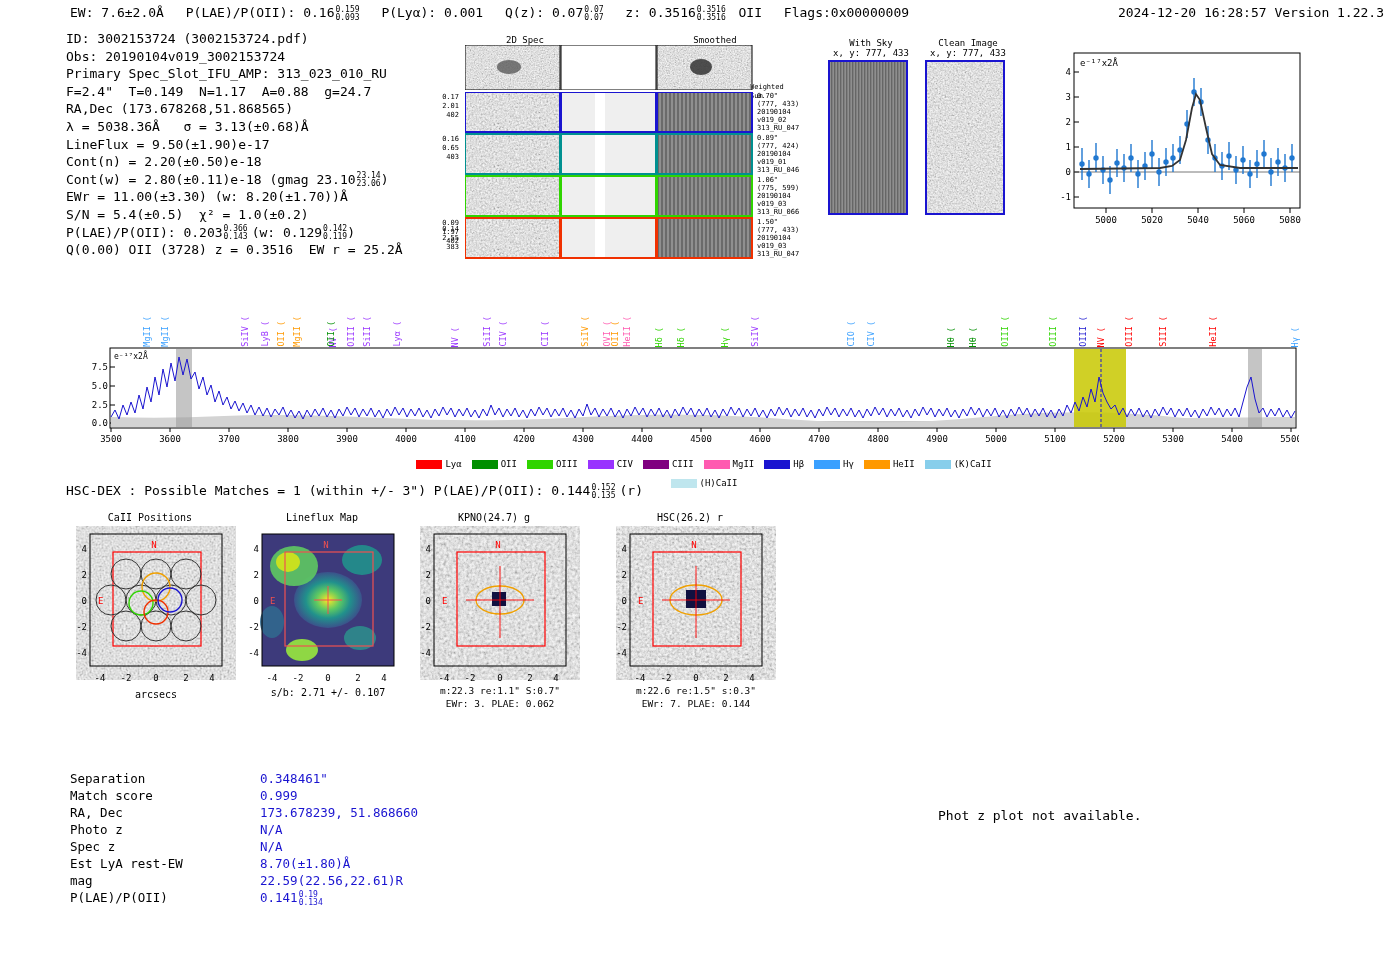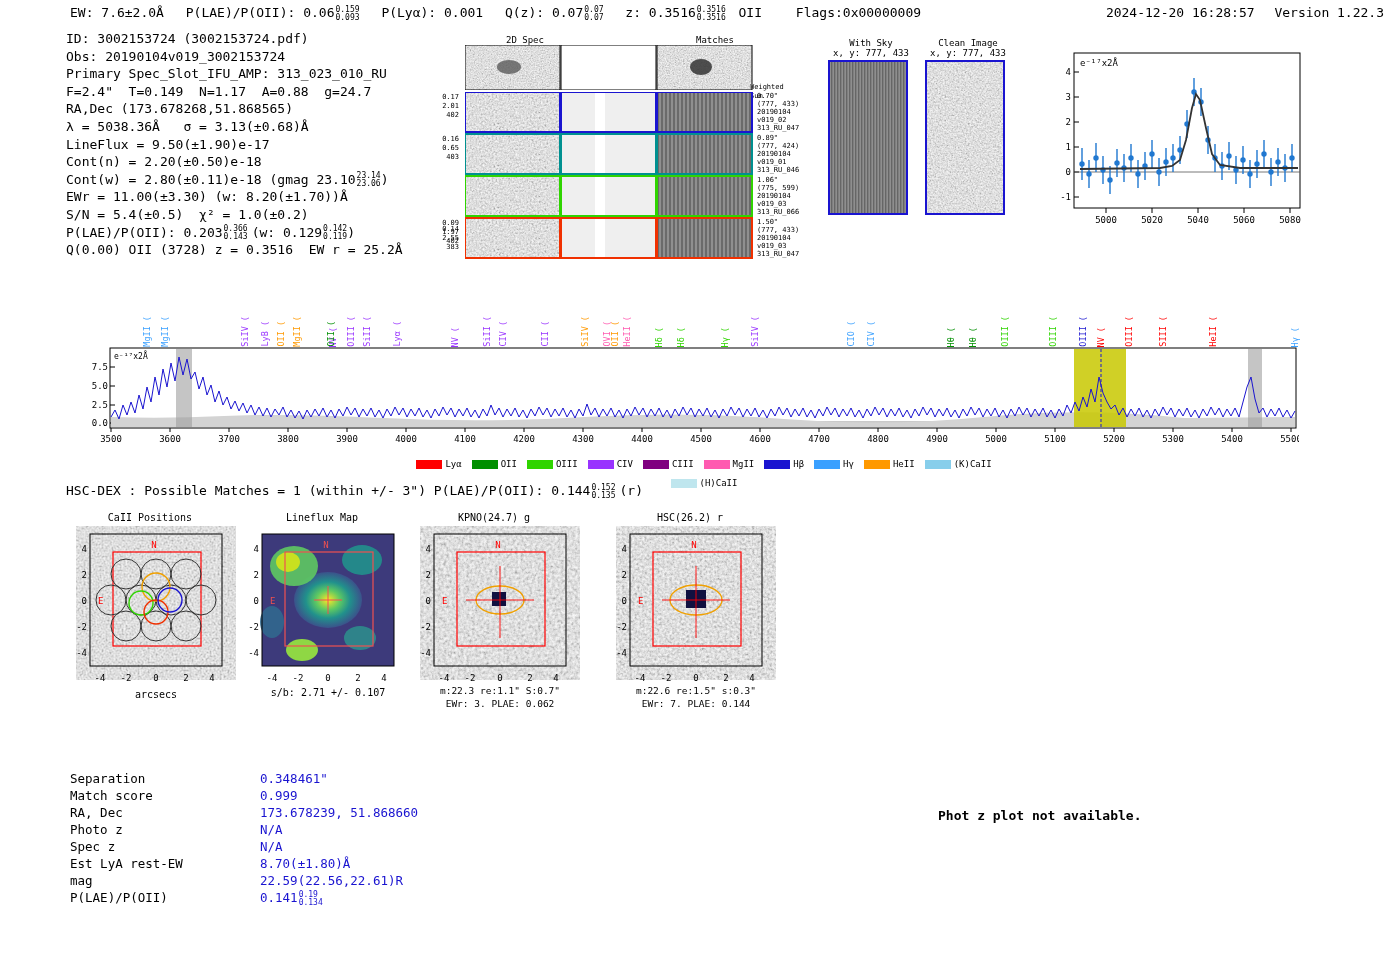--- a/index.html
+++ b/index.html
@@ -18,40 +18,40 @@
   .panel-label{font-size:9px;text-align:center;}
   .tiny{font-size:7px;}
   .linelabel{position:absolute;font-size:8.5px;writing-mode:vertical-rl;transform:rotate(180deg);white-space:nowrap;font-family:"DejaVu Sans Mono","Liberation Mono",monospace;}
   .legend-sw{display:inline-block;width:26px;height:9px;vertical-align:middle;margin-right:3px;}
   .legend-item{display:inline-block;margin-right:10px;font-size:9px;vertical-align:middle;}
   .cap{font-size:10px;text-align:center;}
   
   #bottom-table{top:770px;left:70px;font-size:12.5px;line-height:17px;}
   #bottom-table td{font-size:12.5px;padding:0;vertical-align:top;}
   .bval{color:#1a14d0;}
-  #photoz-msg{top:808px;left:938px;font-size:13px;font-weight:bold;}
+  #photoz-msg{top:808px;left:938px;font-size:13px;}
   
   #hscdex{top:483px;left:66px;font-size:13px;}
   svg{display:block;}
 </style>
 </head>
 <body>
 
 <div class="abs mono" id="top-line">
   <span>EW: 7.6±2.0Å</span>
-  <span style="margin-left:14px">P(LAE)/P(OII): 0.06</span><span class="fracbox"><span>0.159</span><span>0.093</span></span>
+  <span style="margin-left:14px">P(LAE)/P(OII): 0.16</span><span class="fracbox"><span>0.159</span><span>0.093</span></span>
   <span style="margin-left:14px">P(Lyα): 0.001</span>
   <span style="margin-left:14px">Q(z): 0.07</span><span class="fracbox"><span>0.07</span><span>0.07</span></span>
   <span style="margin-left:14px">z: 0.3516</span><span class="fracbox"><span>0.3516</span><span>0.3516</span></span>
   <span style="margin-left:5px">OII</span>
-  <span style="margin-left:26px">Flags:0x00000009</span>
+  <span style="margin-left:14px">Flags:0x00000009</span>
 </div>
 <div class="abs mono" id="version-line">
   <span>2024-12-20 16:28:57</span>
-  <span style="margin-left:12px">Version 1.22.3</span>
+  <span style="">Version 1.22.3</span>
 </div>
 
 <div class="abs mono" id="info-block">
   <div>ID: 3002153724 (3002153724.pdf)</div>
   <div>Obs: 20190104v019_3002153724</div>
   <div>Primary Spec_Slot_IFU_AMP: 313_023_010_RU</div>
   <div><span>F=2.4"  T=0.149  N=1.17  A=0.88  g=24.7</span></div>
   <div>RA,Dec (173.678268,51.868565)</div>
   <div>λ = 5038.36Å   σ = 3.13(±0.68)Å</div>
   <div>LineFlux = 9.50(±1.90)e-17</div>
@@ -59,21 +59,21 @@
   <div><span>Cont(w) = 2.80(±0.11)e-18 (gmag 23.10</span><span class="fracbox"><span>23.14</span><span>23.06</span></span><span>)</span></div>
   <div>EWr = 11.00(±3.30) (w: 8.20(±1.70))Å</div>
   <div>S/N = 5.4(±0.5)  χ² = 1.0(±0.2)</div>
   <div><span>P(LAE)/P(OII): 0.203</span><span class="fracbox"><span>0.366</span><span>0.143</span></span><span style="margin-left:4px">(w: 0.129</span><span class="fracbox"><span>0.142</span><span>0.119</span></span><span>)</span></div>
   <div>Q(0.00) OII (3728) z = 0.3516  EW r = 25.2Å</div>
 </div>
 
 <div class="abs" style="top:35px;left:460px;width:350px;height:230px;">
   <div class="abs panel-label" style="top:0px;left:30px;width:70px;">2D Spec</div>
   <div class="abs panel-label" style="top:16px;left:120px;width:80px;">Pixel Flat</div>
-  <div class="abs panel-label" style="top:0px;left:215px;width:80px;">Matches</div>
+  <div class="abs panel-label" style="top:0px;left:215px;width:80px;">Smoothed</div>
   <div class="abs tiny" style="top:48px;left:290px;width:50px;white-space:pre-line;line-height:9px;">Weighted
 Sum</div>
 
   <svg class="abs" style="top:10px;left:5px;" width="290" height="45">
     <defs>
       <filter id="n1" x="0" y="0" width="100%" height="100%">
         <feTurbulence type="fractalNoise" baseFrequency="0.75" numOctaves="3" seed="7"></feTurbulence>
         <feColorMatrix type="saturate" values="0"></feColorMatrix>
         <feComponentTransfer>
             <feFuncA type="linear" slope="1"></feFuncA>

